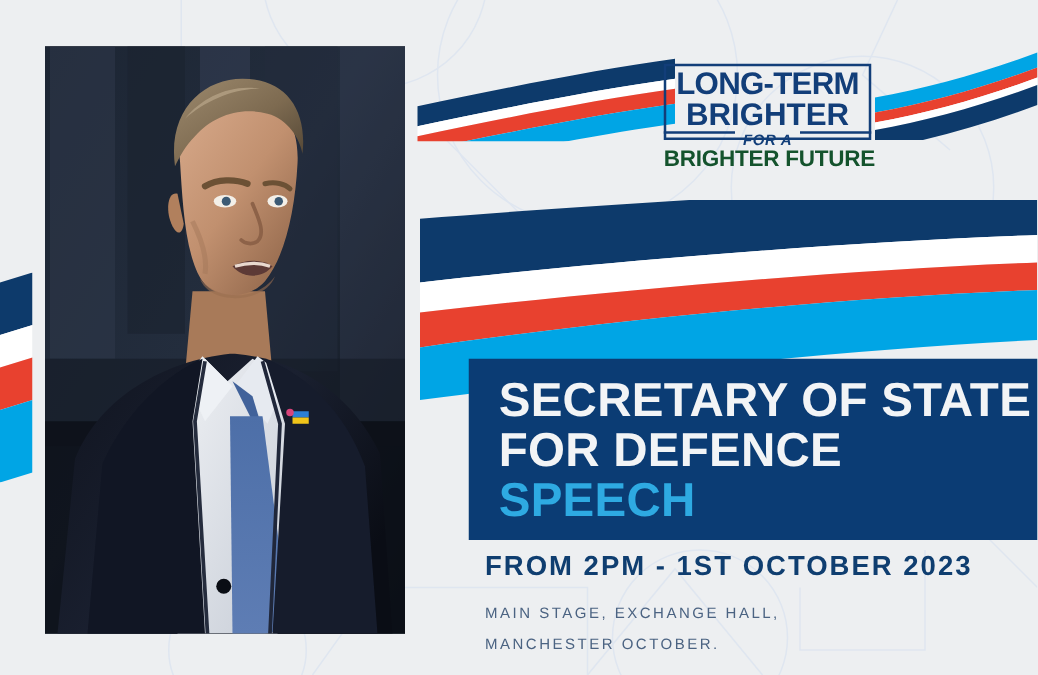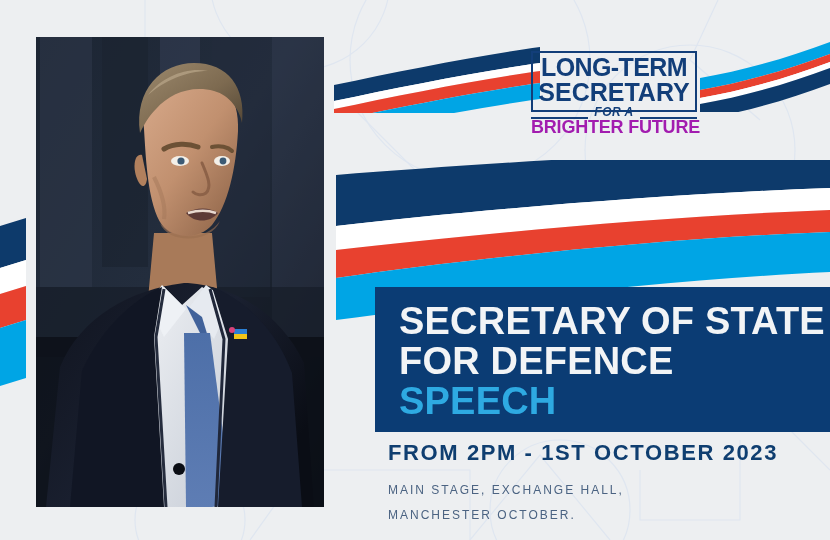--- a/index.html
+++ b/index.html
@@ -62,30 +62,30 @@
     color:#123e79;font-weight:bold;font-size:25px;letter-spacing:-0.6px;
     line-height:26px;
   }
   .logo-l2{
     position:absolute;left:0;right:0;top:28px;text-align:center;
     color:#123e79;font-weight:bold;font-size:25px;letter-spacing:0px;
     line-height:26px;
   }
   .logo-fora-wrap{
     position:absolute;left:0;top:54px;width:166px;height:14px;
-    display:flex;align-items:flex-end;justify-content:center;gap:6px;
+    display:flex;align-items:flex-start;justify-content:center;gap:6px;
   }
   .logo-fora-wrap .rule{flex:1 1 auto;height:2px;background:#123e79;}
   .logo-fora{
     color:#123e79;font-weight:bold;font-style:italic;font-size:12px;
     letter-spacing:0.5px;white-space:nowrap;
   }
   .logo-l3{
     position:absolute;left:0;right:0;top:67px;text-align:left;
-    color:#a21caf;font-weight:bold;font-size:18px;letter-spacing:-0.2px;
+    color:#14532d;font-weight:bold;font-size:18px;letter-spacing:-0.2px;
     line-height:19px;white-space:nowrap;
   }
 
   .swoosh{position:absolute;pointer-events:none;}
 </style>
 </head>
 <body>
 
 <div id="stage">
 
@@ -244,21 +244,21 @@
 
   <div class="details">
     <div class="det-date">FROM 2PM - 1ST OCTOBER 2023</div>
     <div class="det-line">MAIN STAGE, EXCHANGE HALL,</div>
     <div class="det-line">MANCHESTER OCTOBER.</div>
   </div>
 
   <div class="logo">
     <div class="logo-box"></div>
     <div class="logo-l1">LONG-TERM</div>
-    <div class="logo-l2">SECRETARY</div>
+    <div class="logo-l2">BRIGHTER</div>
     <div class="logo-fora-wrap">
       <span class="rule"></span>
       <span class="logo-fora">FOR A</span>
       <span class="rule"></span>
     </div>
     <div class="logo-l3">BRIGHTER FUTURE</div>
   </div>
 
 </div>
 

